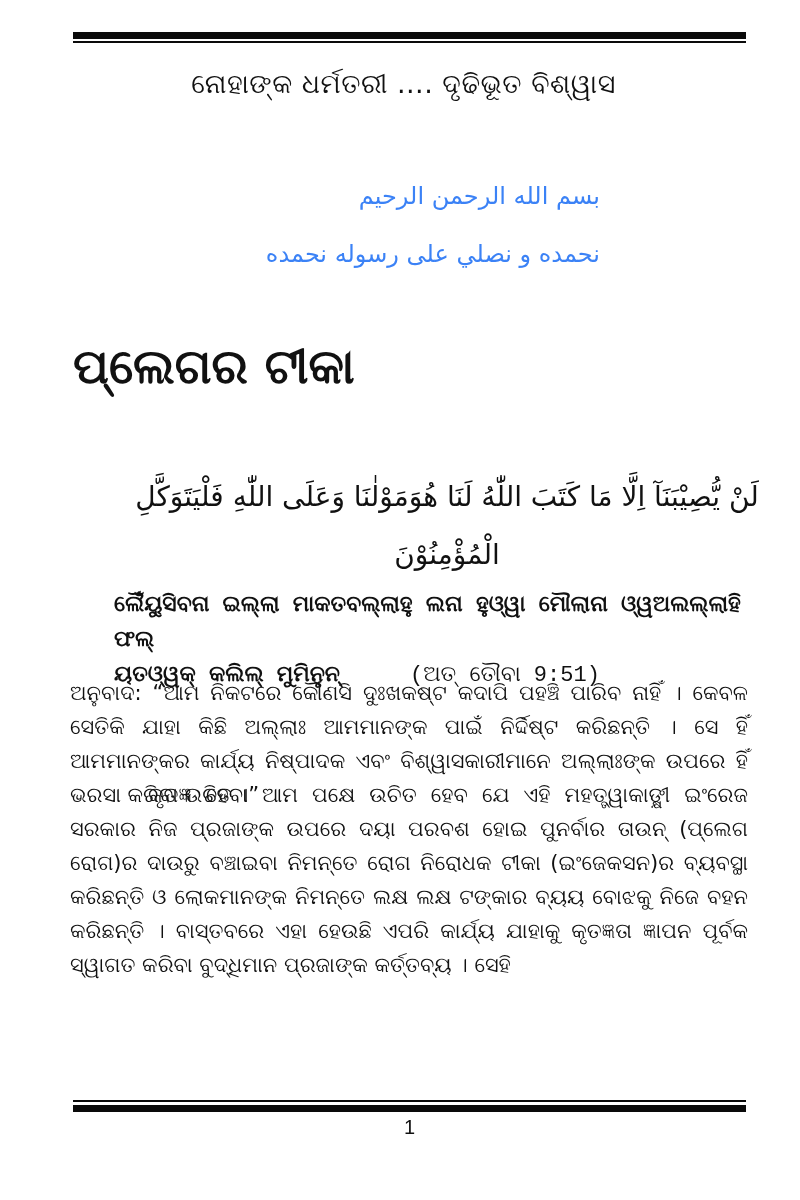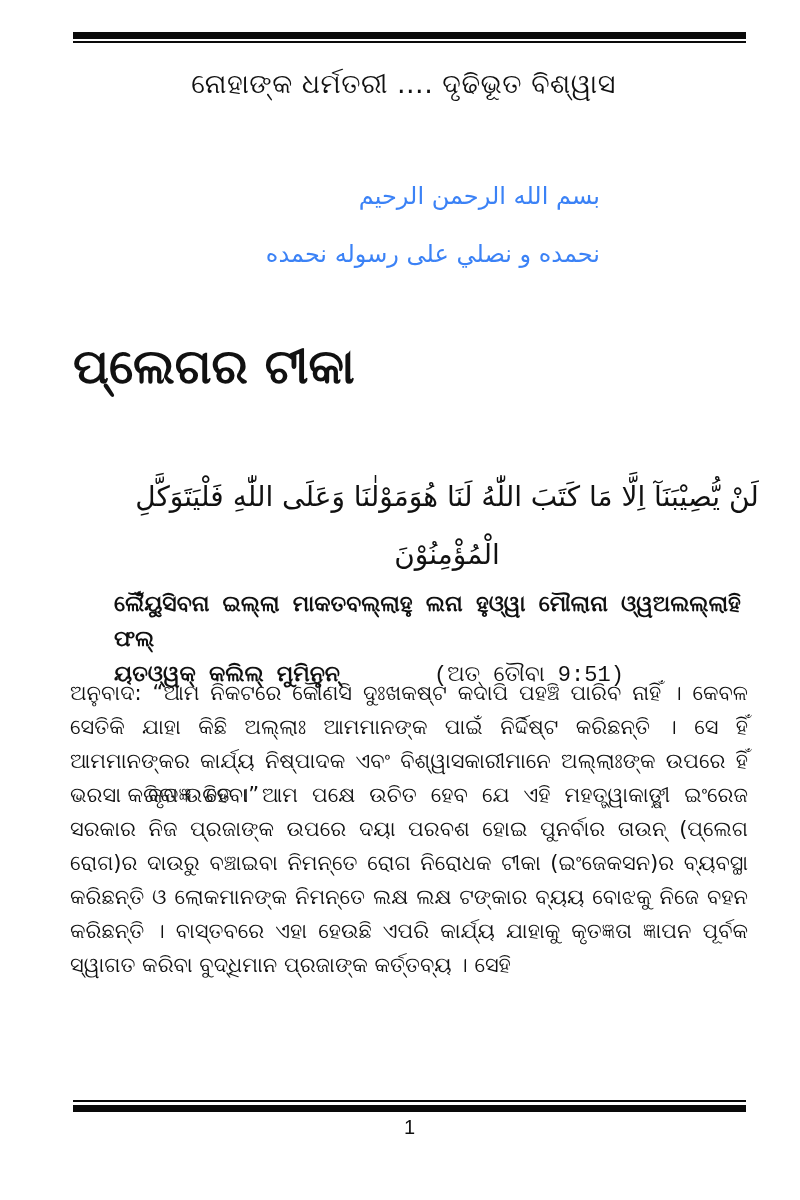--- a/index.html
+++ b/index.html
@@ -83,21 +83,21 @@
       top: 588px;
       left: 114px;
       width: 640px;
       font-size: 22px;
       font-weight: bold;
       line-height: 35px;
       font-family: Liberation Mono, monospace;
     }
     .translit .ref {
       font-weight: normal;
-      margin-left: 94px;
+      margin-left: 70px;
       text-align: right;
     }
     .body-text {
       position: absolute;
       left: 70px;
       width: 678px;
       font-size: 21px;
       line-height: 34px;
       text-align: justify;
     }

